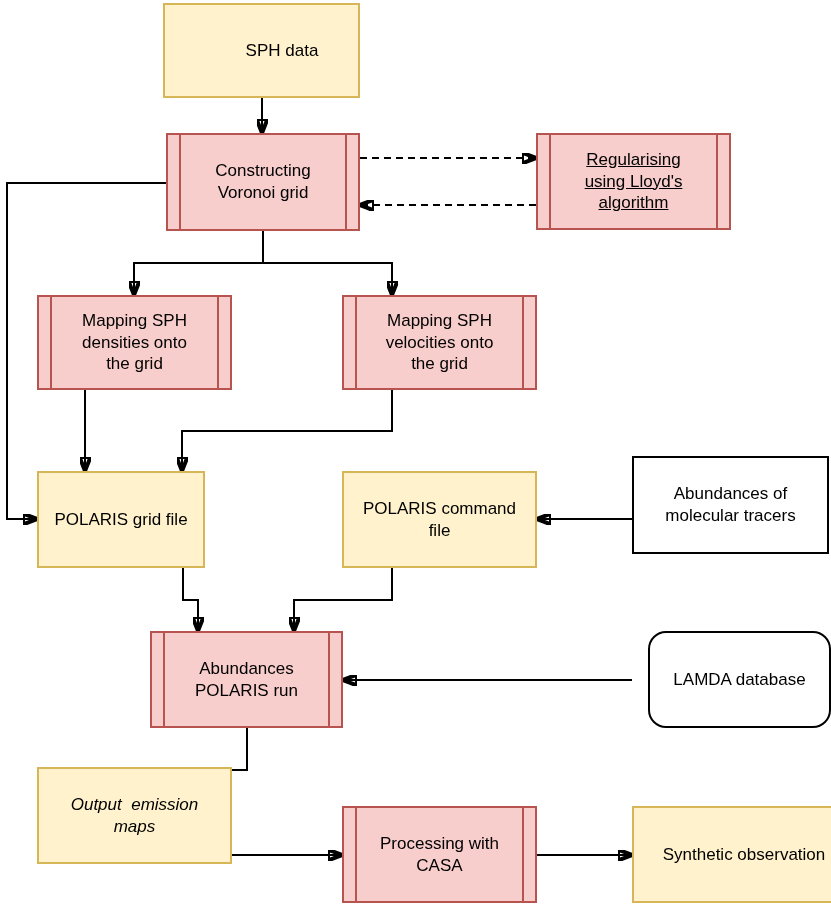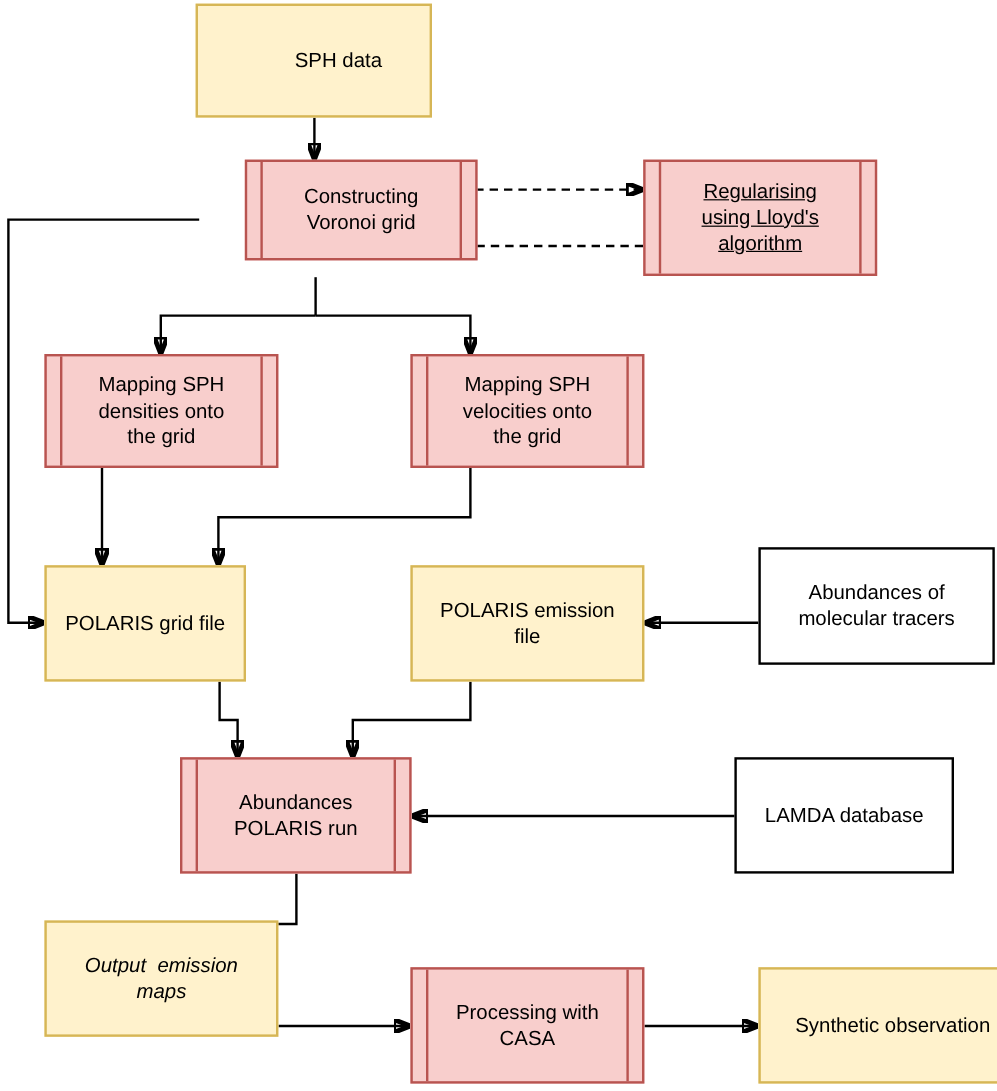--- a/index.html
+++ b/index.html
@@ -84,21 +84,21 @@
     <path d="M632 680 H345" marker-end="url(#arr)"></path>
     <path d="M247 728 V770 H134 V804" marker-end="url(#arr)"></path>
     <path d="M232 855 H340" marker-end="url(#arr)"></path>
     <path d="M537 855 H630" marker-end="url(#arr)"></path>
   </svg>
 
   <div class="node io" style="left:163px; top:3px; width:197px; height:95px;padding-left:41px;">
     <span class="label">SPH data</span>
   </div>
 
-  <div class="node process" style="left:166px; top:133px; width:194px; height:84px;margin-left:38px;">
+  <div class="node process" style="left:166px; top:133px; width:194px; height:98px;">
     <span class="label">Constructing
 Voronoi grid</span>
   </div>
 
   <div class="node process" style="left:536px; top:133px; width:195px; height:97px;text-decoration:underline;">
     <span class="label">Regularising
 using Lloyd's
 algorithm</span>
   </div>
 
@@ -112,35 +112,35 @@
     <span class="label">Mapping SPH
 velocities onto
 the grid</span>
   </div>
 
   <div class="node io" style="left:37px; top:471px; width:168px; height:97px;">
     <span class="label">POLARIS grid file</span>
   </div>
 
   <div class="node io" style="left:342px; top:471px; width:195px; height:97px;">
-    <span class="label">POLARIS emission
+    <span class="label">POLARIS command
 file</span>
   </div>
 
   <div class="node external" style="left:632px; top:456px; width:197px; height:98px;">
     <span class="label">Abundances of
 molecular tracers</span>
   </div>
 
   <div class="node process" style="left:150px; top:631px; width:193px; height:97px;">
     <span class="label">Abundances
 POLARIS run</span>
   </div>
 
-  <div class="node external" style="left:612px; top:631px; width:183px; height:97px;">
+  <div class="node external" style="left:648px; top:631px; width:183px; height:97px;border-radius:18px;">
     <span class="label">LAMDA database</span>
   </div>
 
   <div class="node io" style="left:37px; top:767px; width:195px; height:97px;font-style:italic;">
     <span class="label">Output  emission
 maps</span>
   </div>
 
   <div class="node process" style="left:342px; top:806px; width:195px; height:97px;">
     <span class="label">Processing with

